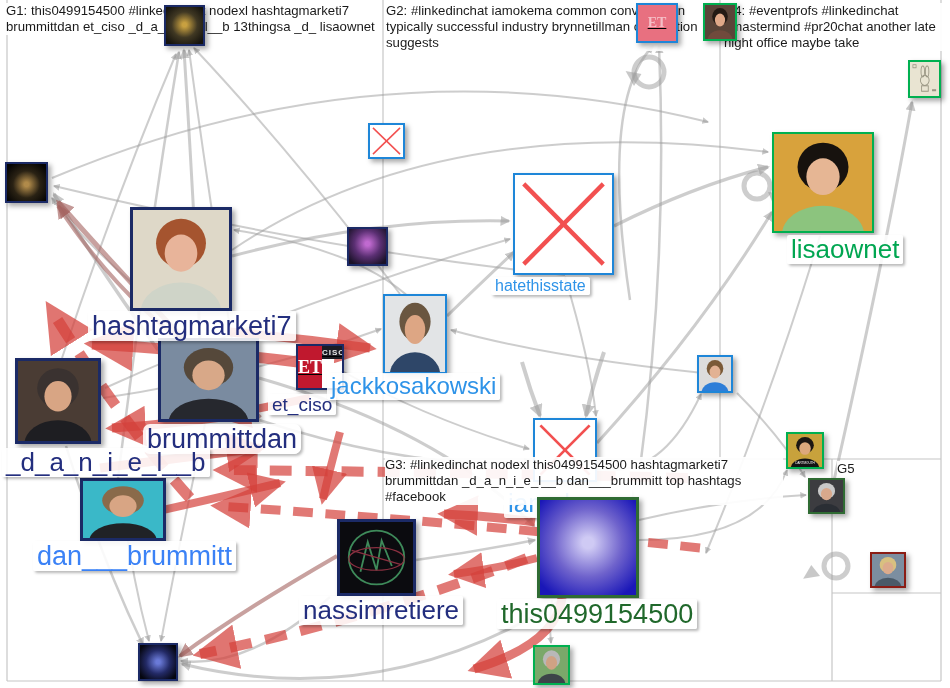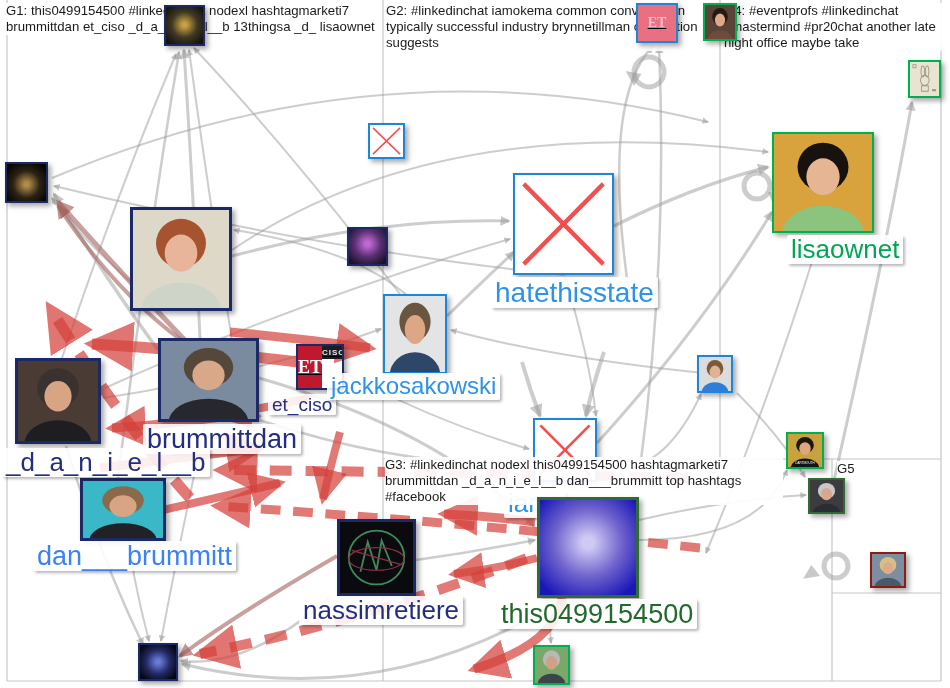--- a/index.html
+++ b/index.html
@@ -283,22 +283,23 @@
       <div style="width:100%;height:100%;background:radial-gradient(circle at 50% 50%,#6a7ad8 8%,#232a66 48%,#05060f 88%)"></div>
     </div>
     <div class="node" style="left: 533px; top: 645px; width: 37px; height: 40px; border: 2px solid rgb(0, 176, 80);">
       <svg viewBox="0 0 100 100" preserveAspectRatio="none">
         <rect width="100" height="100" fill="#7aa86a"></rect>
         <ellipse cx="50" cy="34" rx="26" ry="25" fill="#b8b8b8"></ellipse>
         <ellipse cx="50" cy="44" rx="17" ry="19" fill="#cfa284"></ellipse>
         <ellipse cx="50" cy="104" rx="42" ry="30" fill="#3c4448"></ellipse>
       </svg>
     </div>
-    <div class="nlabel" style="left: 143px; top: 424px; font-size: 27px; color: rgb(35, 46, 126);">brummittdan</div>
+    <div class="nlabel" style="left: 88px; top: 311px; font-size: 27px; color: rgb(35, 46, 126);">hashtagmarketi7</div>
+    <div class="nlabel" style="left: 143px; top: 424px; font-size: 27px; color: rgb(35, 46, 126); border-radius: 7px;">brummittdan</div>
     <div class="nlabel" style="left: 2px; top: 448px; font-size: 26px; color: rgb(35, 46, 126);">_d_a_n_i_e_l__b</div>
     <div class="nlabel" style="left: 33px; top: 541px; font-size: 27px; color: #3b82f6;">dan___brummitt</div>
     <div class="nlabel" style="left: 268px; top: 394px; font-size: 19px; color: rgb(35, 46, 126);">et_ciso</div>
     <div class="nlabel" style="left: 327px; top: 373px; font-size: 24px; color: rgb(46, 147, 232);">jackkosakowski</div>
-    <div class="nlabel" style="left: 491px; top: 277px; font-size: 28px; color: rgb(46, 147, 232);">hatethisstate</div>
+    <div class="nlabel" style="left: 491px; top: 277px; font-size: 16px; color: rgb(46, 147, 232);">hatethisstate</div>
     <div class="nlabel" style="left: 787px; top: 235px; font-size: 26px; color: rgb(0, 166, 81);">lisaownet</div>
     <div class="nlabel" style="left: 299px; top: 596px; font-size: 26px; color: rgb(35, 46, 126);">nassimretiere</div>
     <div class="nlabel" style="left: 497px; top: 599px; font-size: 27px; color: rgb(32, 104, 43);">this0499154500</div>
   </div>
 
 </body></html>

